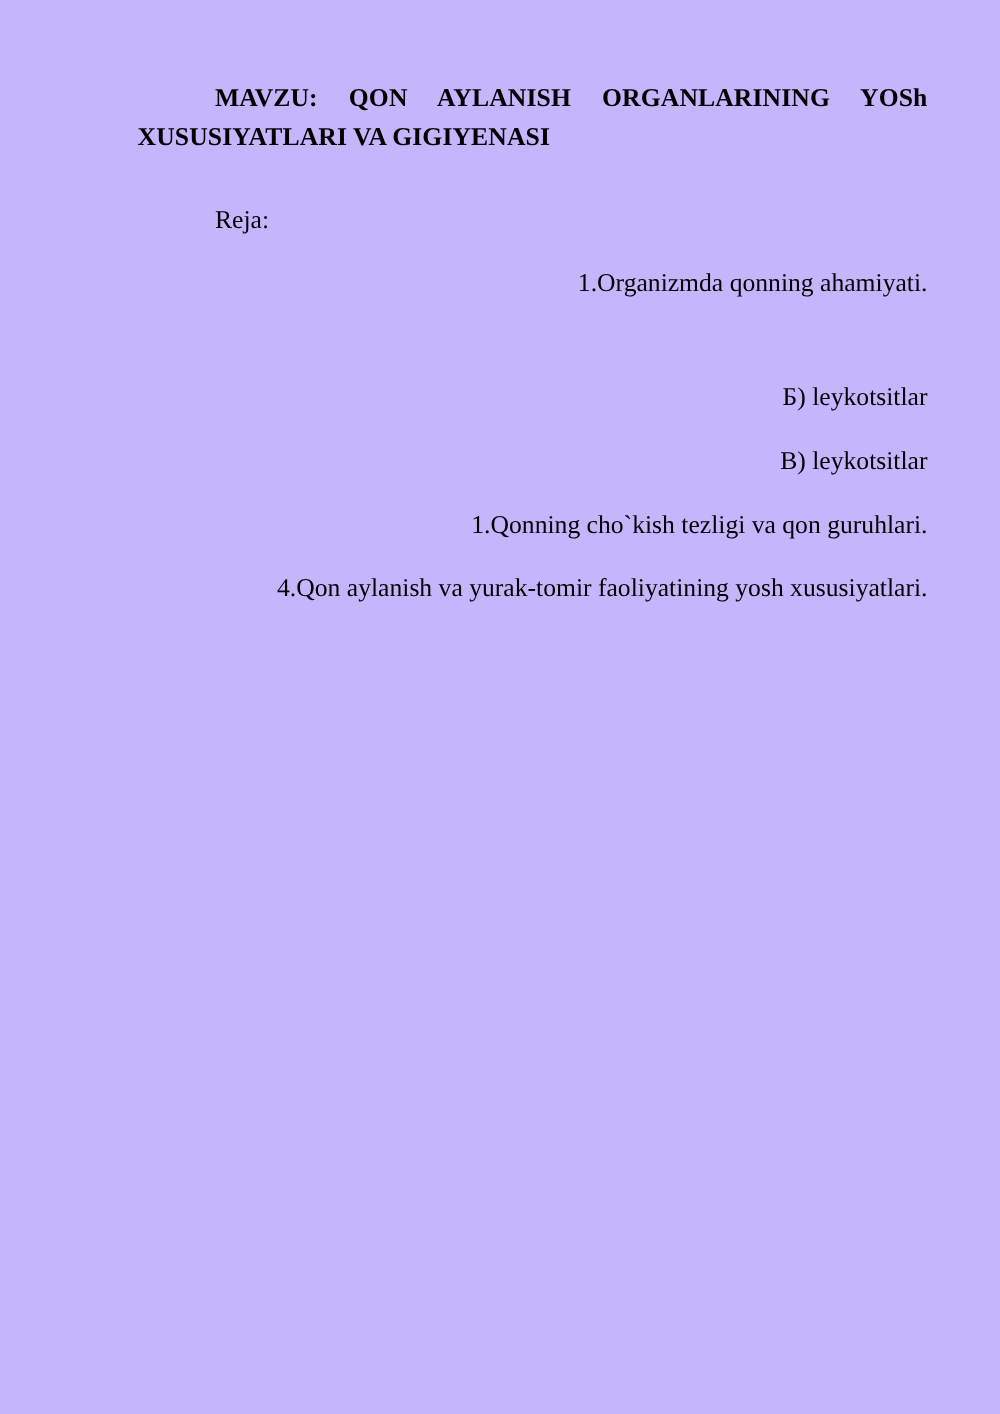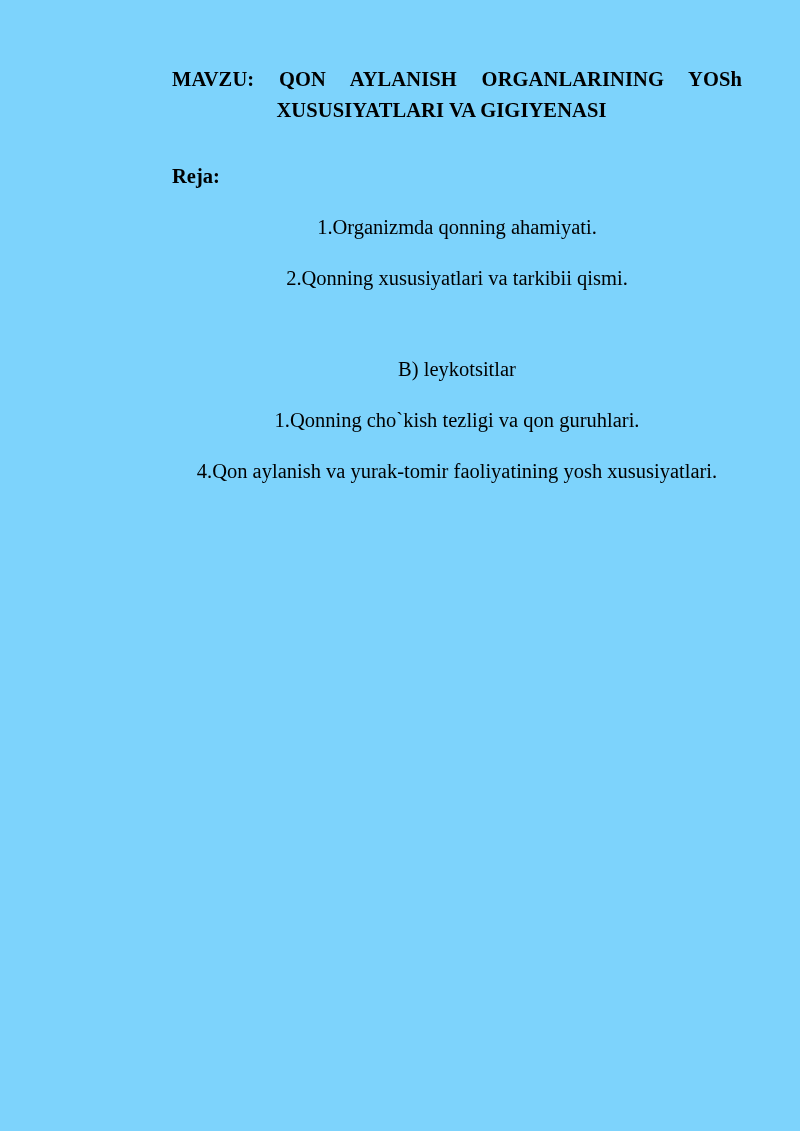--- a/index.html
+++ b/index.html
@@ -11,21 +11,21 @@
   body {
     font-family: "Liberation Serif", "DejaVu Serif", serif;
     color: #000000;
     -webkit-font-smoothing: antialiased;
   }
   .page {
     position: relative;
     width: 800px;
     height: 1131px;
     margin: 0 auto;
-    background: #7dd3fc;
+    background: #c4b5fd;
     overflow: hidden;
     box-sizing: border-box;
   }
   .content {
     position: absolute;
     left: 110px;
     top: 64px;
     width: 632px;
   }
   
@@ -42,41 +42,40 @@
   
   .doc-title > .ln1 {
     display: block;
     text-align: justify;
     text-align-last: justify;
     text-indent: 62px;
   }
   .doc-title > .ln2 {
     display: block;
     text-indent: 0;
-    text-align: center;
-    margin-left: 31px;
+    text-align: left;
   }
   .section-heading {
     font-size: 20.5px;
-    font-weight: bold;
+    font-weight: normal;
     line-height: 31px;
     text-indent: 62px;
     margin: 0;
   }
   .para {
     font-size: 20.5px;
     font-weight: normal;
     line-height: 31px;
     text-indent: 62px;
     text-align: justify;
     text-justify: inter-word;
     margin: 0;
   }
   .para.single {
-    text-align: center;
+    text-align: right;
   }
   
   .gap-title-to-reja { height: 35px; }
   .gap { height: 20px; }
 </style>
 </head>
 <body>
 
 <div class="page">
   <div class="content">
@@ -87,25 +86,25 @@
     </h1>
 
     <div class="gap-title-to-reja"></div>
 
     <p class="section-heading">Reja:</p>
 
     <div class="gap"></div>
     <p class="para single">1.Organizmda qonning ahamiyati.</p>
 
     <div class="gap"></div>
-    <p class="para single">2.Qonning xususiyatlari va tarkibii qismi.</p>
 
     <div class="gap"></div>
 
     <div class="gap"></div>
+    <p class="para single">Б) leykotsitlar</p>
 
     <div class="gap"></div>
     <p class="para single">В) leykotsitlar</p>
 
     <div class="gap"></div>
     <p class="para single">1.Qonning cho`kish tezligi va qon guruhlari.</p>
 
     <div class="gap"></div>
     <p class="para single">4.Qon aylanish va yurak-tomir faoliyatining yosh xususiyatlari.</p>
 

